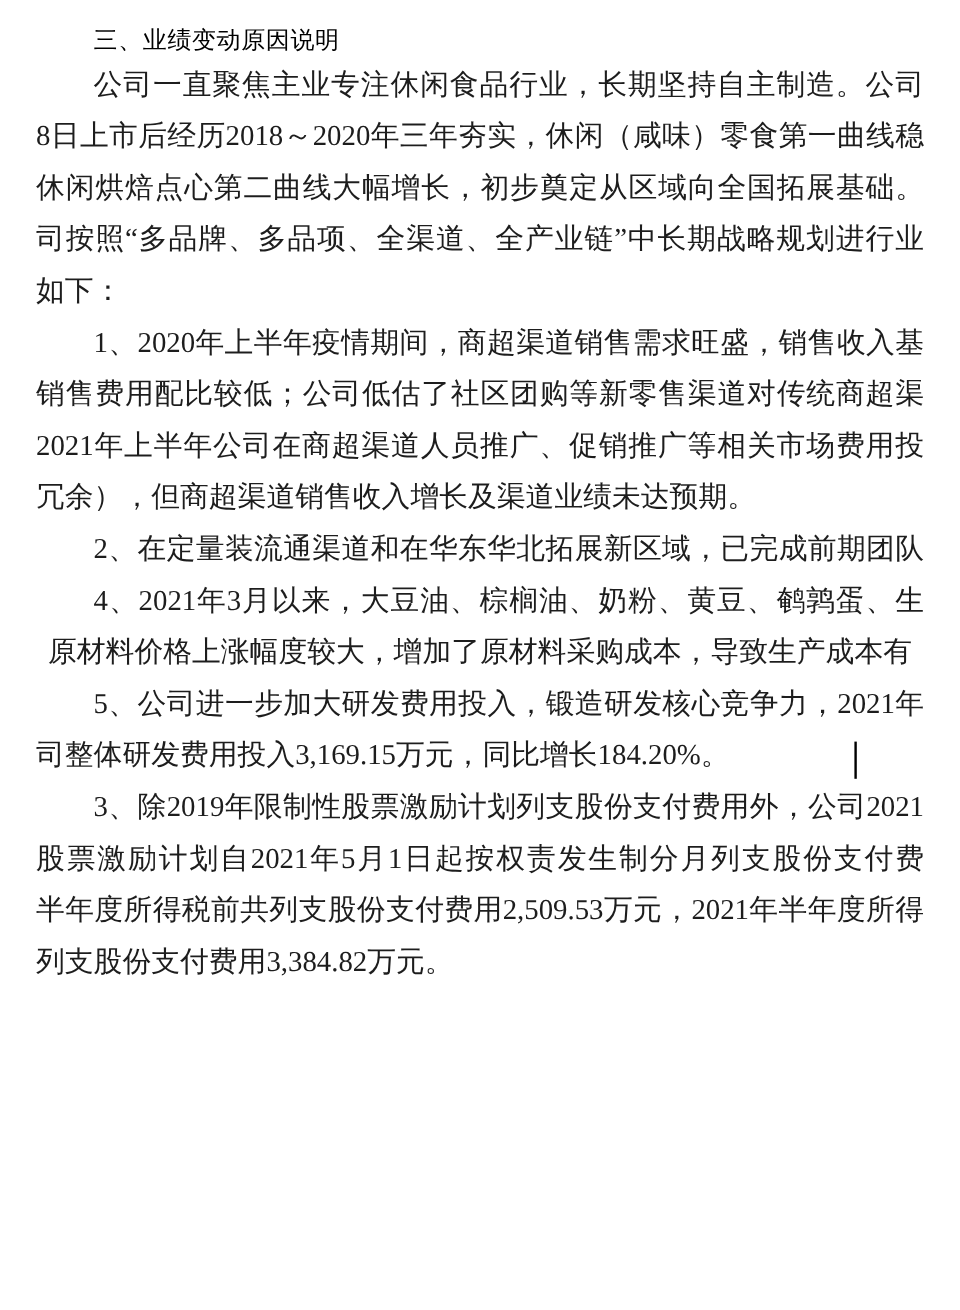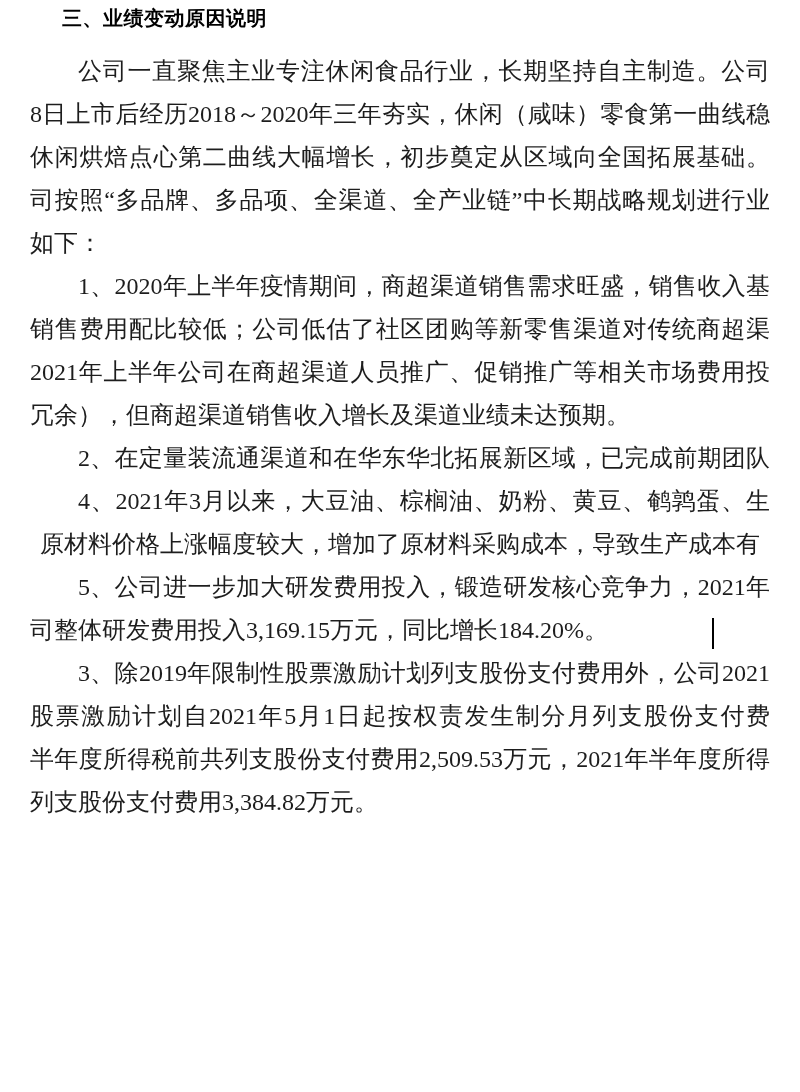--- a/index.html
+++ b/index.html
@@ -17,24 +17,24 @@
     position: relative;
     width: 800px;
     height: 1092px;
     background: #ffffff;
     color: #1d1d1d;
   }
   .doc-title {
     position: absolute;
     left: 62px;
     top: 4px;
-    margin: 0;
+    margin: 16px;
     font-size: 20px;
     line-height: 28px;
-    font-weight: bold;
+    font-weight: normal;
     color: #000000;
     letter-spacing: 0.5px;
   }
   .doc-body {
     position: absolute;
     left: 30px;
     top: 50px;
     width: 740px;
   }
   .para {

